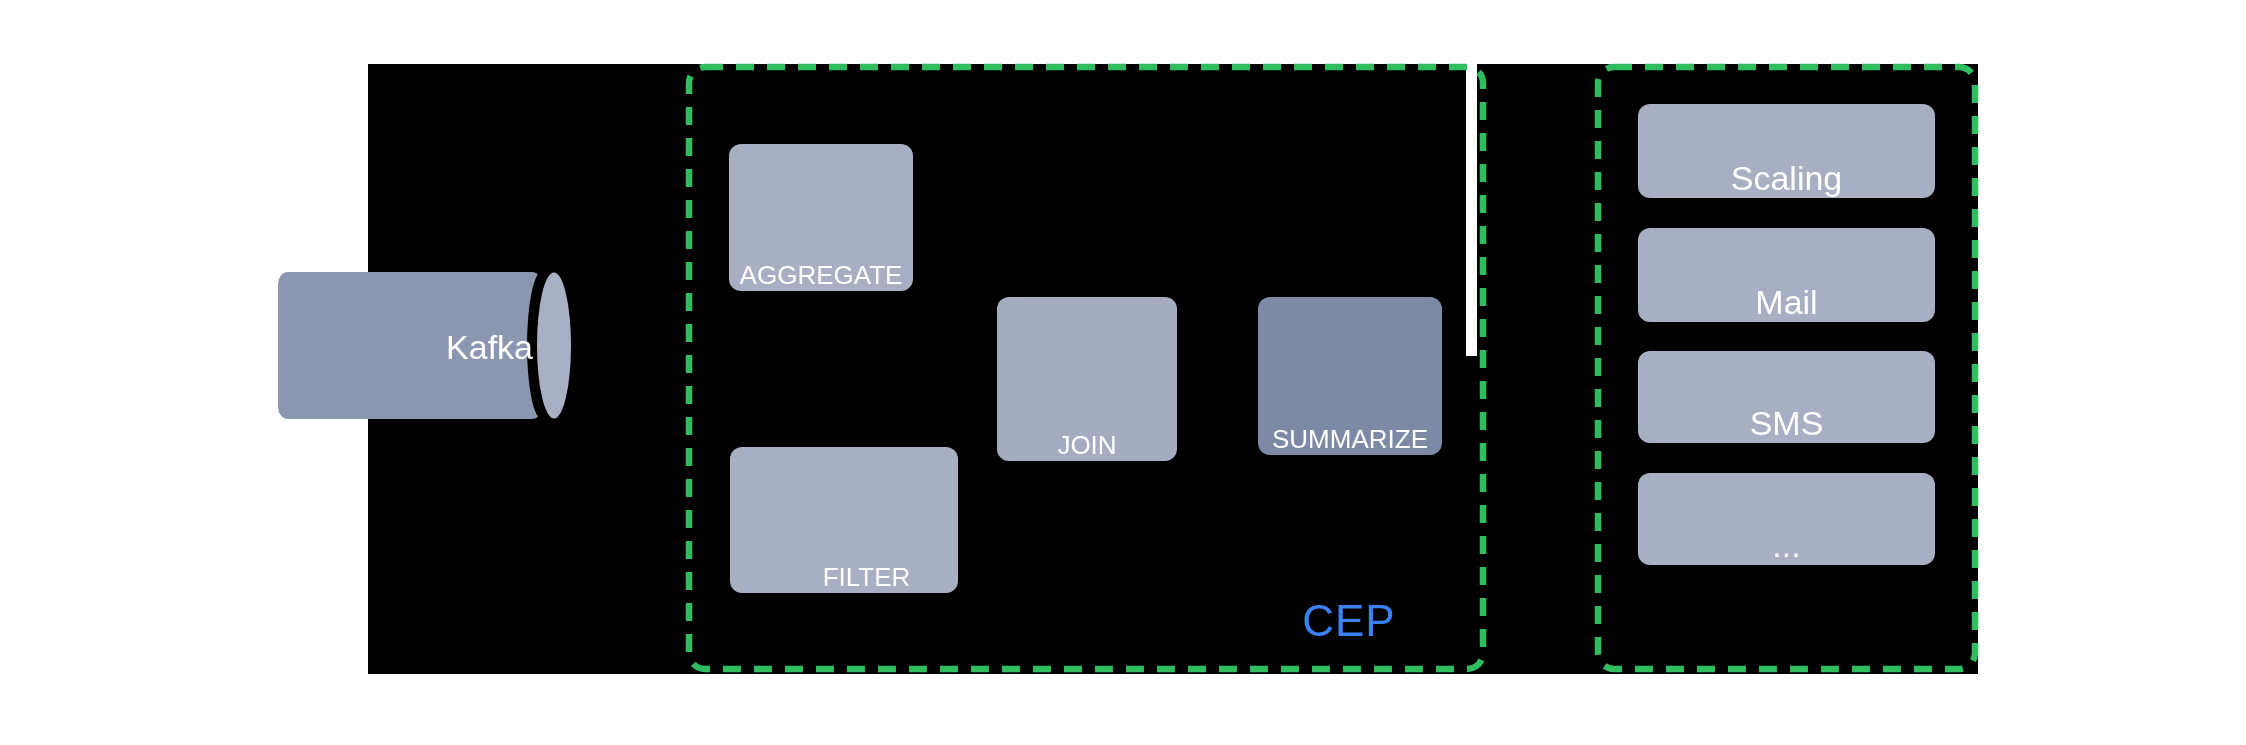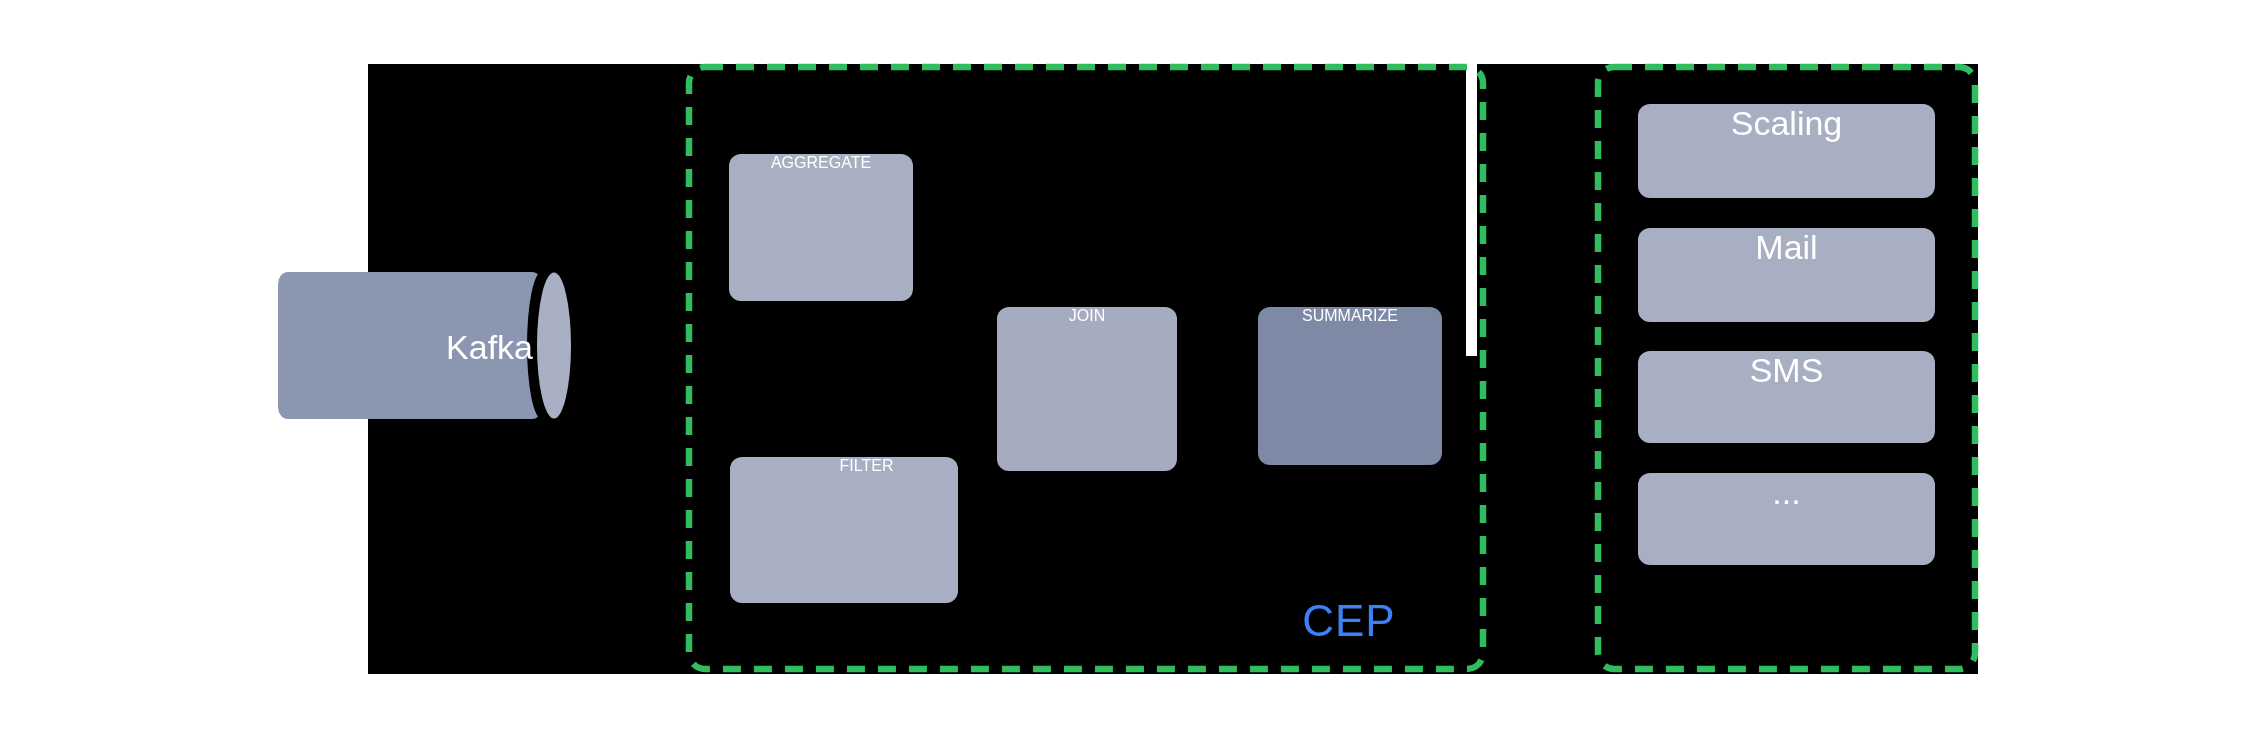--- a/index.html
+++ b/index.html
@@ -34,28 +34,28 @@
   .overlay-svg {
     position: absolute;
     left: 0;
     top: 0;
     width: 2246px;
     height: 745px;
   }
   .node {
     position: absolute;
     display: flex;
-    align-items: flex-start;
+    align-items: flex-end;
     justify-content: center;
     background: #a9afc2;
     border-radius: 12px;
     color: #ffffff;
     text-align: center;
   }
-  .cep-node { font-size: 16px; margin-top: 10px; }
+  .cep-node { font-size: 26px; }
   .ops-node { font-size: 34px; }
   .node-aggregate { left: 729px; top: 144px; width: 184px; height: 147px; }
   .node-filter    { left: 730px; top: 447px; width: 183px; height: 146px; padding-left: 45px; }
   .node-join      { left: 997px; top: 297px; width: 180px; height: 164px; background: #a6acc0; }
   .node-summarize { left: 1258px; top: 297px; width: 184px; height: 158px; background: #7d89a5; }
   .node-scaling   { left: 1638px; top: 104px; width: 297px; height: 94px; }
   .node-mail      { left: 1638px; top: 228px; width: 297px; height: 94px; }
   .node-sms       { left: 1638px; top: 351px; width: 297px; height: 92px; }
   .node-dots      { left: 1638px; top: 473px; width: 297px; height: 92px; }
   .group-label {

